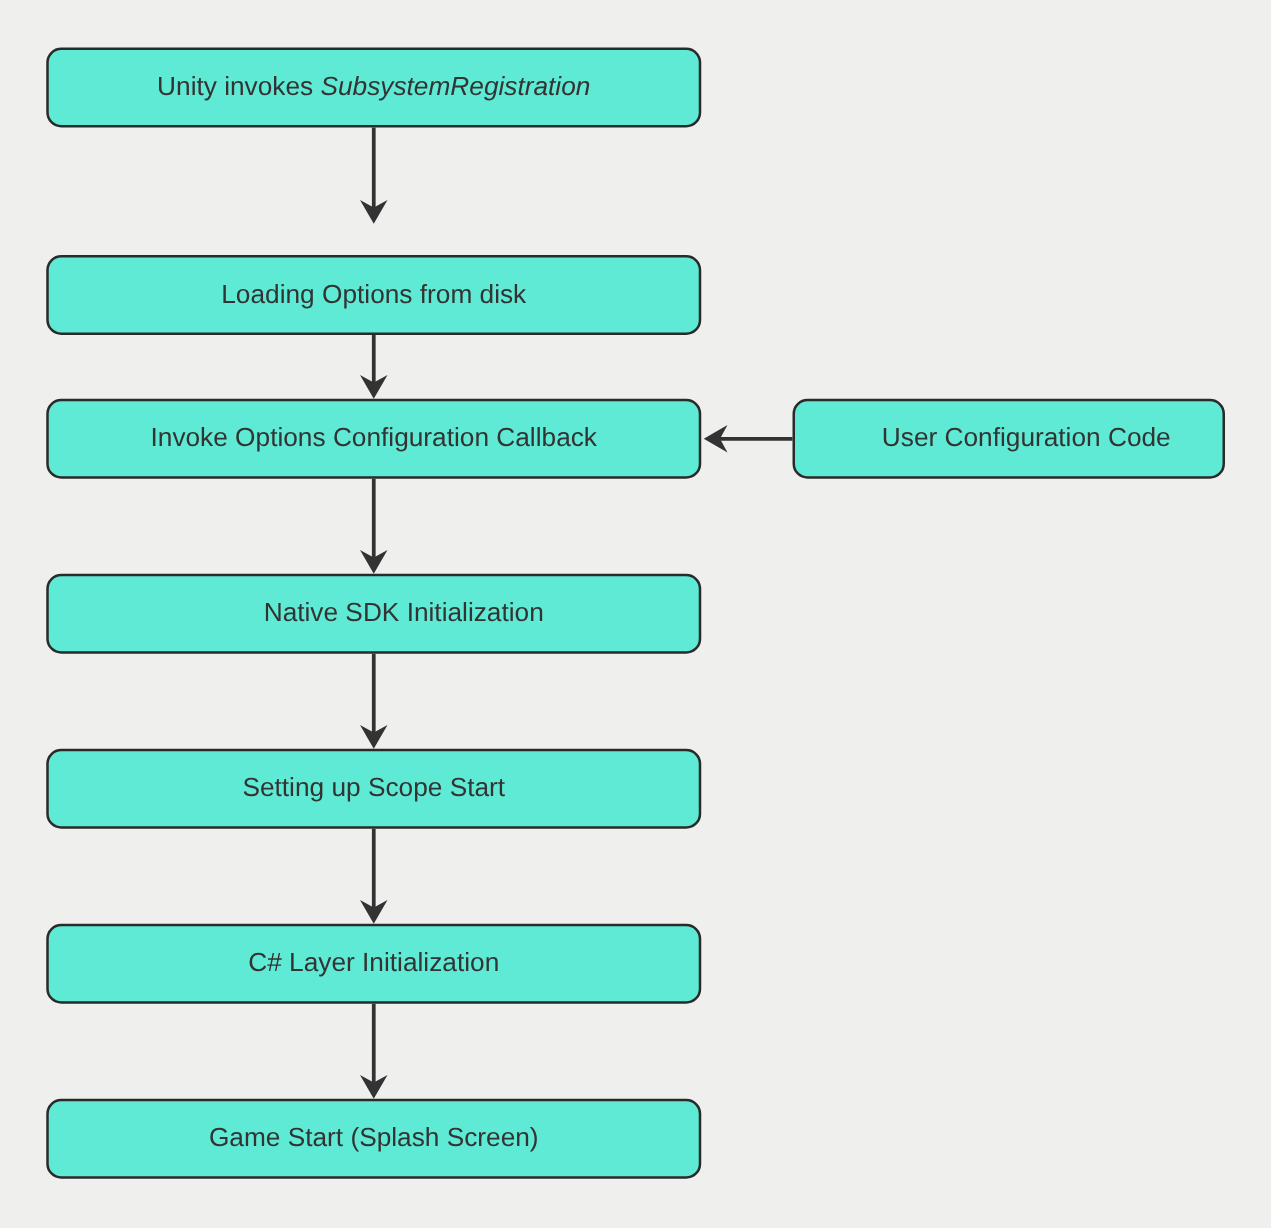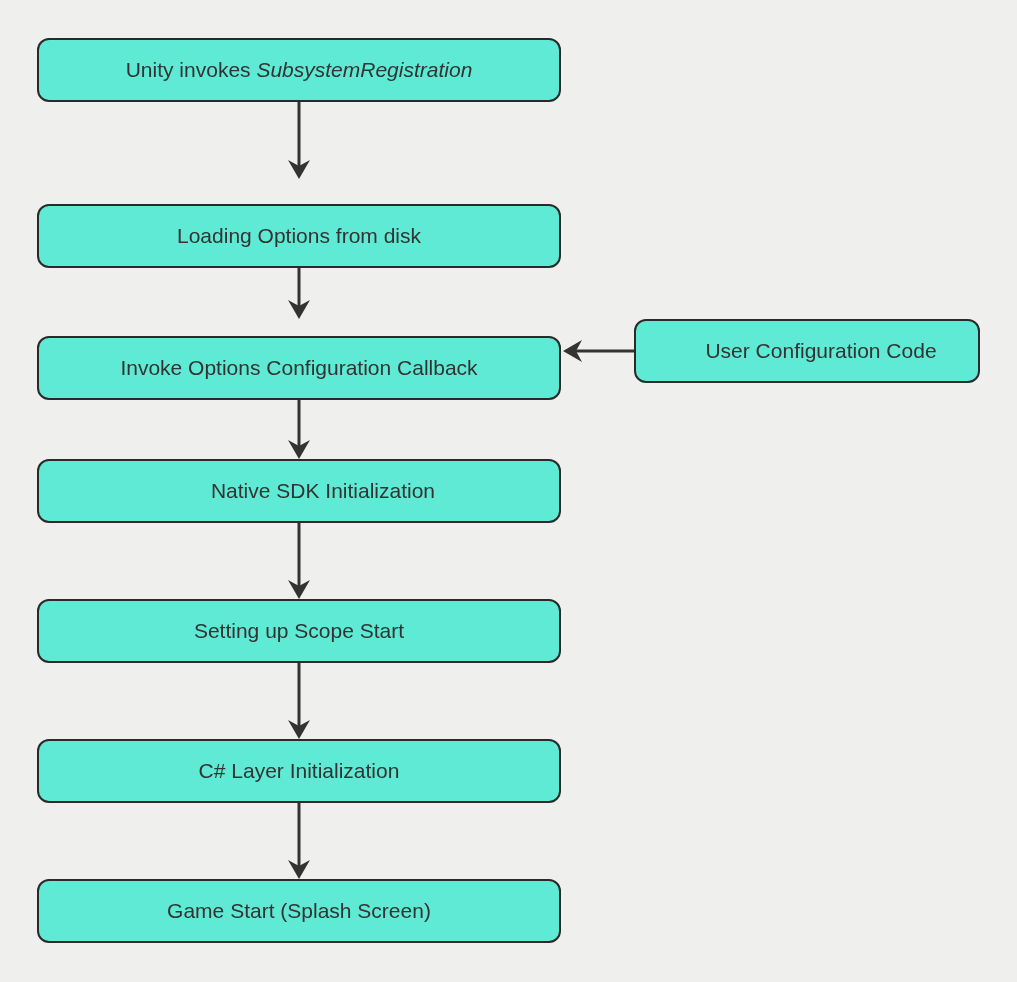--- a/index.html
+++ b/index.html
@@ -44,21 +44,21 @@
     text-align: center;
     white-space: nowrap;
   }
   .node .italic {
     font-style: italic;
   }
   
   .col { left: 37px; width: 524px; height: 64px; }
   .n1 { top: 38px;  }
   .n2 { top: 189px; margin-top: 15px; }
-  .n3 { top: 319px; margin-top: 17px; }
+  .n3 { top: 319px; }
   .n4 { top: 459px; padding-left: 48px; }
   .n5 { top: 599px; }
   .n6 { top: 739px; }
   .n7 { top: 879px; }
   
   .side { left: 634px; top: 319px; width: 346px; height: 64px; padding-left: 28px; }
 </style>
 </head>
 <body>
 

